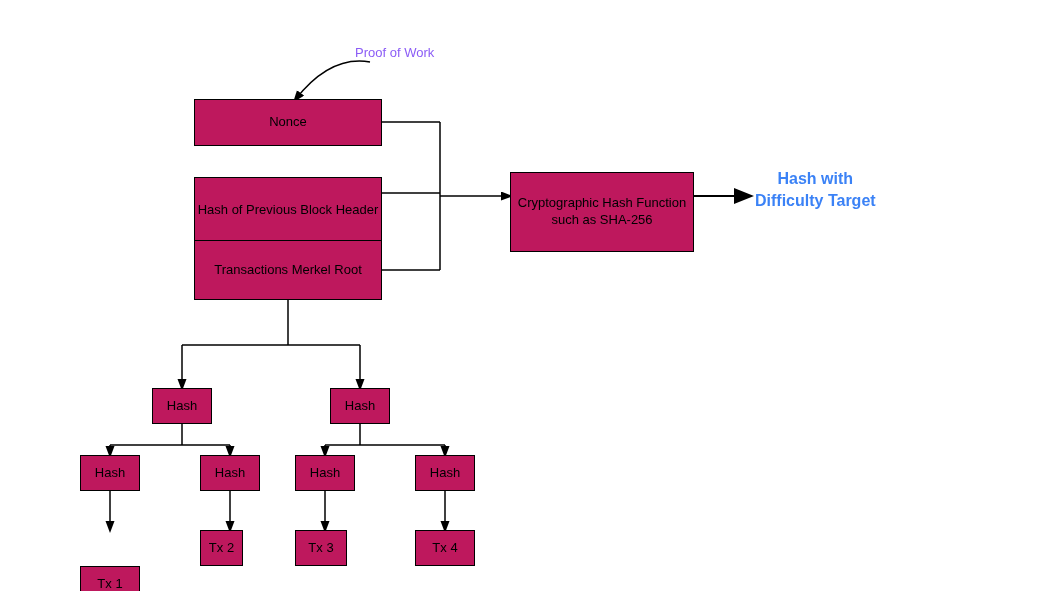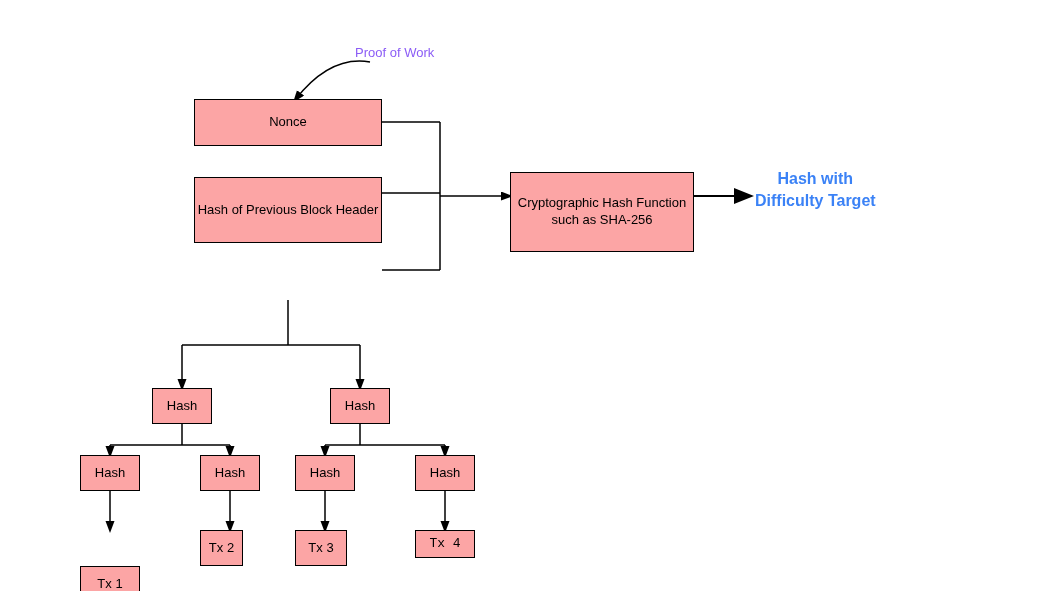--- a/index.html
+++ b/index.html
@@ -13,21 +13,21 @@
       position: relative;
     }
     #diagram {
       position: relative;
       width: 1055px;
       height: 591px;
     }
     .box {
       position: absolute;
       border: 1.5px solid #000;
-      background: #fca5a5;
+      background: #be185d;
       display: flex;
       align-items: center;
       justify-content: center;
       text-align: center;
       line-height: 1.3;
     }
     svg.lines {
       position: absolute;
       top: 0; left: 0;
       width: 1055px;
@@ -97,30 +97,31 @@
       </marker>
     </defs>
   </svg>
 
   <div class="proof-of-work-label" style="left:355px; top:45px;">Proof of Work</div>
 
   <div class="box" style="left:194px; top:99px; width:188px; height:47px;">Nonce</div>
 
   <div class="box" style="left:194px; top:177px; width:188px; height:66px;">Hash of Previous Block Header</div>
 
+  <div class="box" style="left:194px; top:240px; width:188px; height:60px;">Transactions Merkel Root</div>
 
   <div class="box" style="left:510px; top:172px; width:184px; height:80px;">Cryptographic Hash Function such as SHA-256</div>
 
   <div class="hash-with-difficulty" style="left:755px; top:168px;">Hash with<br>Difficulty Target</div>
 
   <div class="box" style="left:152px; top:388px; width:60px; height:36px;">Hash</div>
   <div class="box" style="left:330px; top:388px; width:60px; height:36px;">Hash</div>
 
   <div class="box" style="left:80px; top:455px; width:60px; height:36px;">Hash</div>
   <div class="box" style="left:200px; top:455px; width:60px; height:36px;">Hash</div>
   <div class="box" style="left:295px; top:455px; width:60px; height:36px;">Hash</div>
   <div class="box" style="left:415px; top:455px; width:60px; height:36px;">Hash</div>
 
   <div class="box" style="left:80px; top:530px; width:60px; height:36px;margin-top:36px;">Tx 1</div>
   <div class="box" style="left:200px; top:530px; width:43px; height:36px;">Tx 2</div>
   <div class="box" style="left:295px; top:530px; width:52px; height:36px;">Tx 3</div>
-  <div class="box" style="left:415px; top:530px; width:60px; height:28px;font-family:Liberation Mono, monospace;">Tx 4</div>
+  <div class="box" style="left:415px; top:530px; width:60px; height:36px;">Tx 4</div>
 </div>
 
 </body></html>

